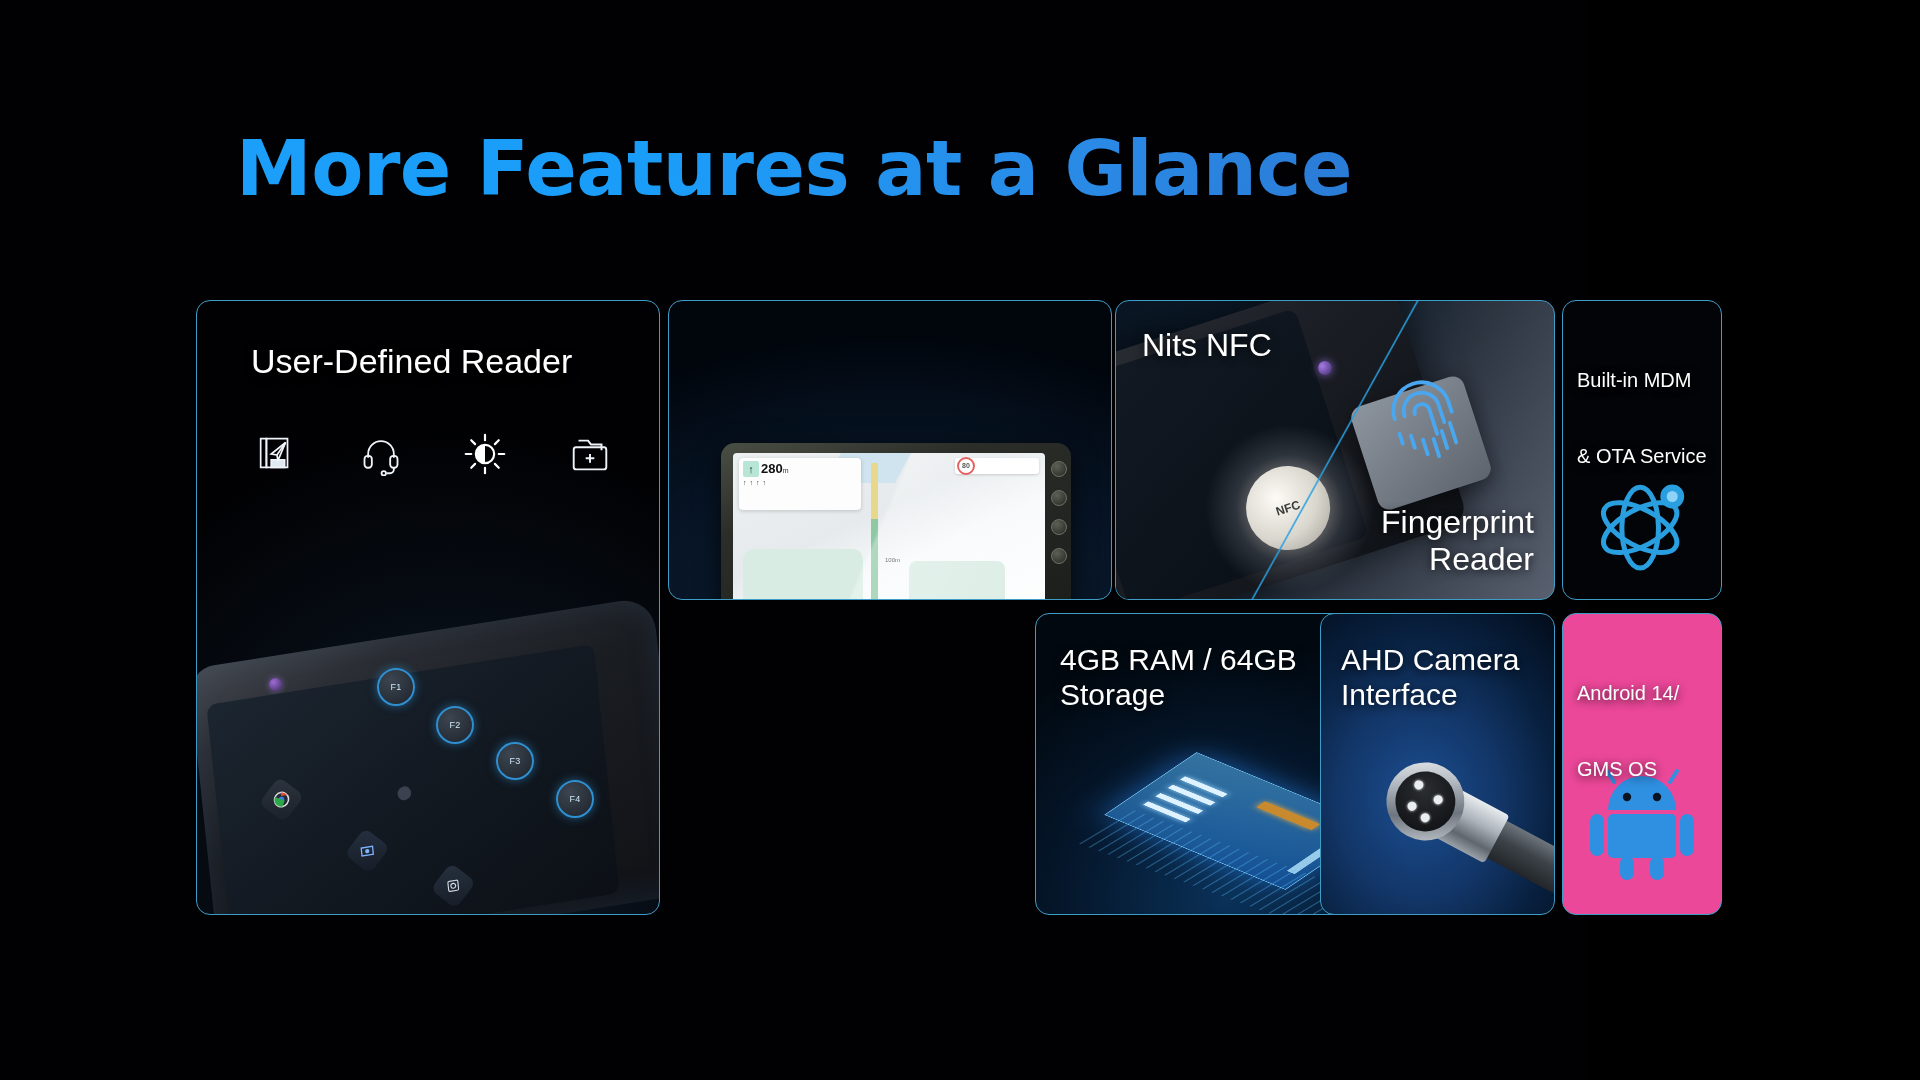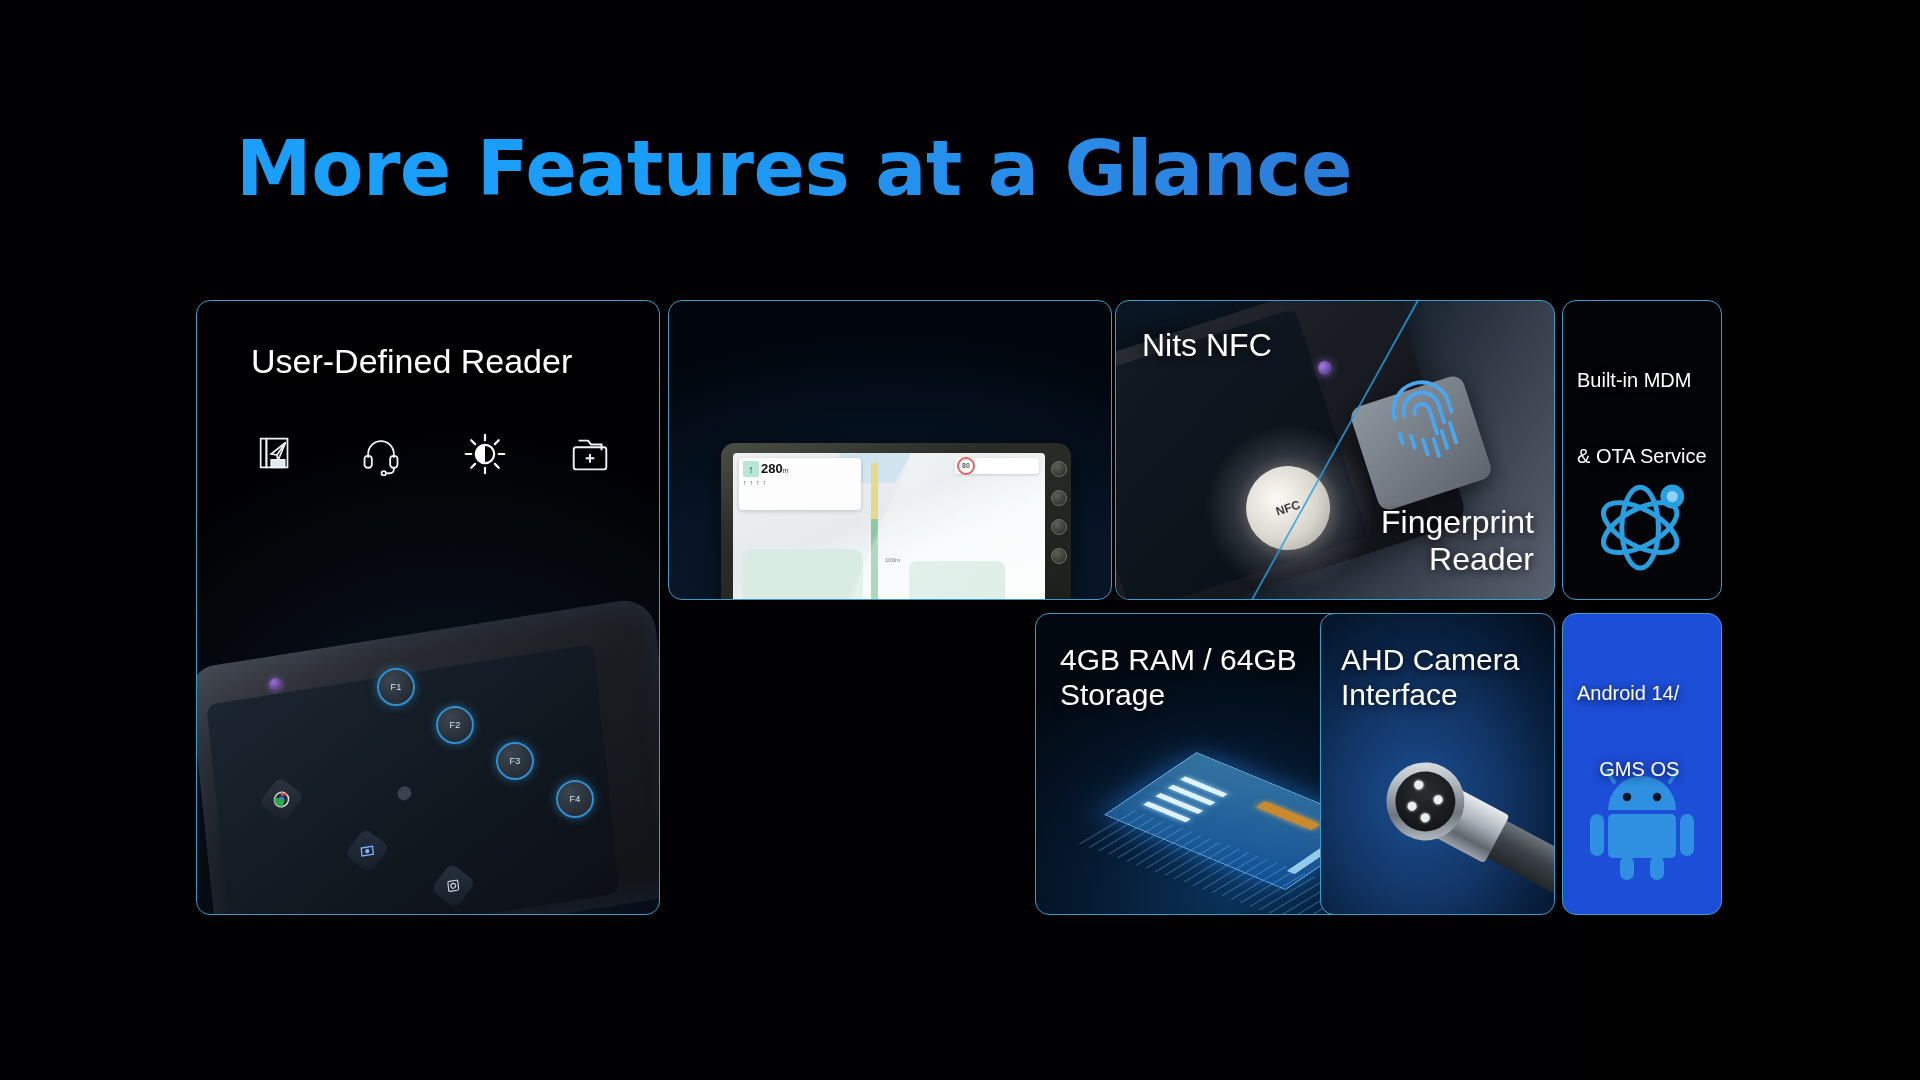--- a/index.html
+++ b/index.html
@@ -160,21 +160,21 @@
     background:linear-gradient(180deg,#e8ecef 0%,#aab1b8 40%,#5f666d 75%,#9aa1a8 100%); border-radius:4px; }
   .conn-cable { position:absolute; left:116px; top:36px; width:86px; height:42px; border-radius:6px;
     background:linear-gradient(180deg,#6e757c 0%,#3c4248 45%,#22262a 100%); }
 
   
   #card-mdm { left:1562px; top:300px; width:160px; height:300px; background:#030407; }
   #card-mdm .card-title { left:14px; top:22px; font-size:20px; line-height:1.9; }
   .mdm-ico { position:absolute; left:50%; top:168px; transform:translateX(-50%); }
 
   
-  #card-android { left:1562px; top:613px; width:160px; height:302px; background:#1d4ed8;text-align:right; }
+  #card-android { left:1562px; top:613px; width:160px; height:302px; background:#ec4899; }
   #card-android .card-title { left:14px; top:22px; font-size:20px; line-height:1.9; }
   .droid { position:absolute; left:50%; top:150px; transform:translateX(-50%); }
 </style>
 </head>
 <body>
 
 <div class="stage">
 
   <h1 class="title">More Features at a Glance</h1>
 

